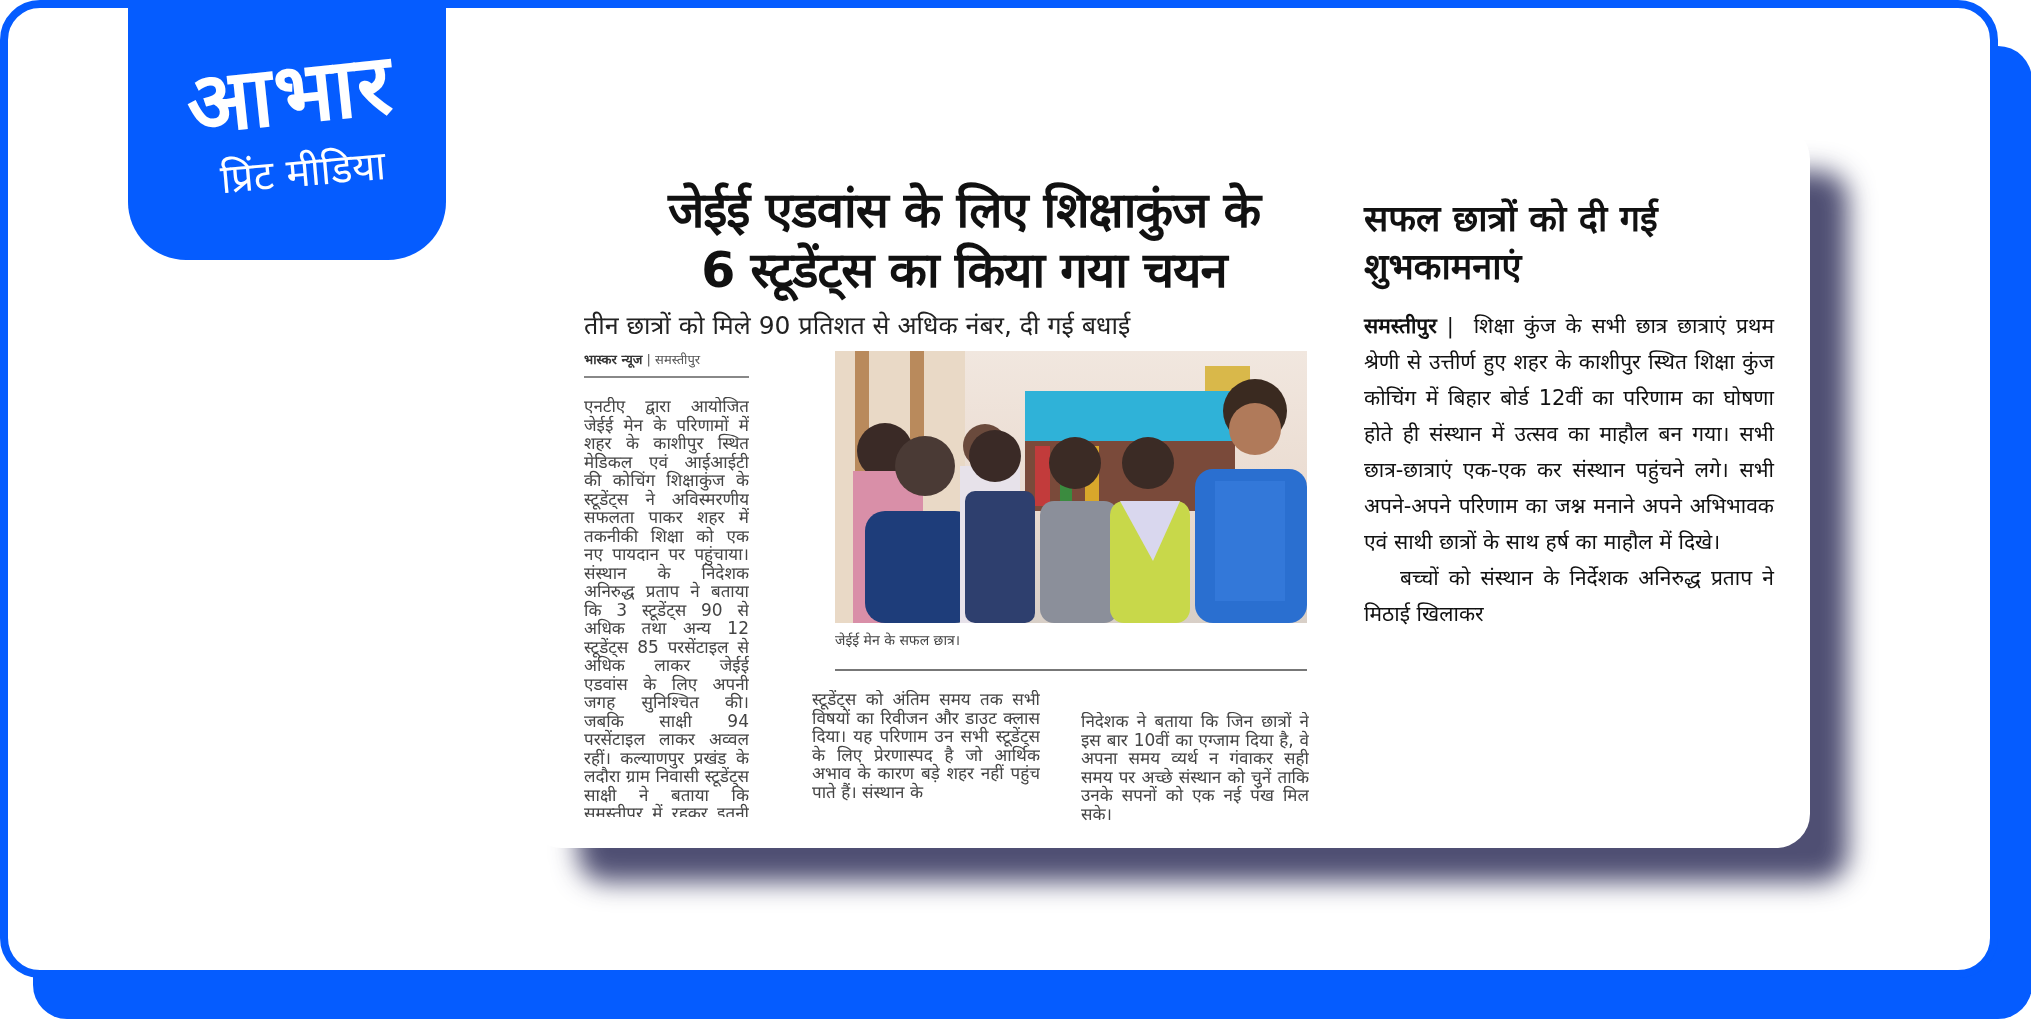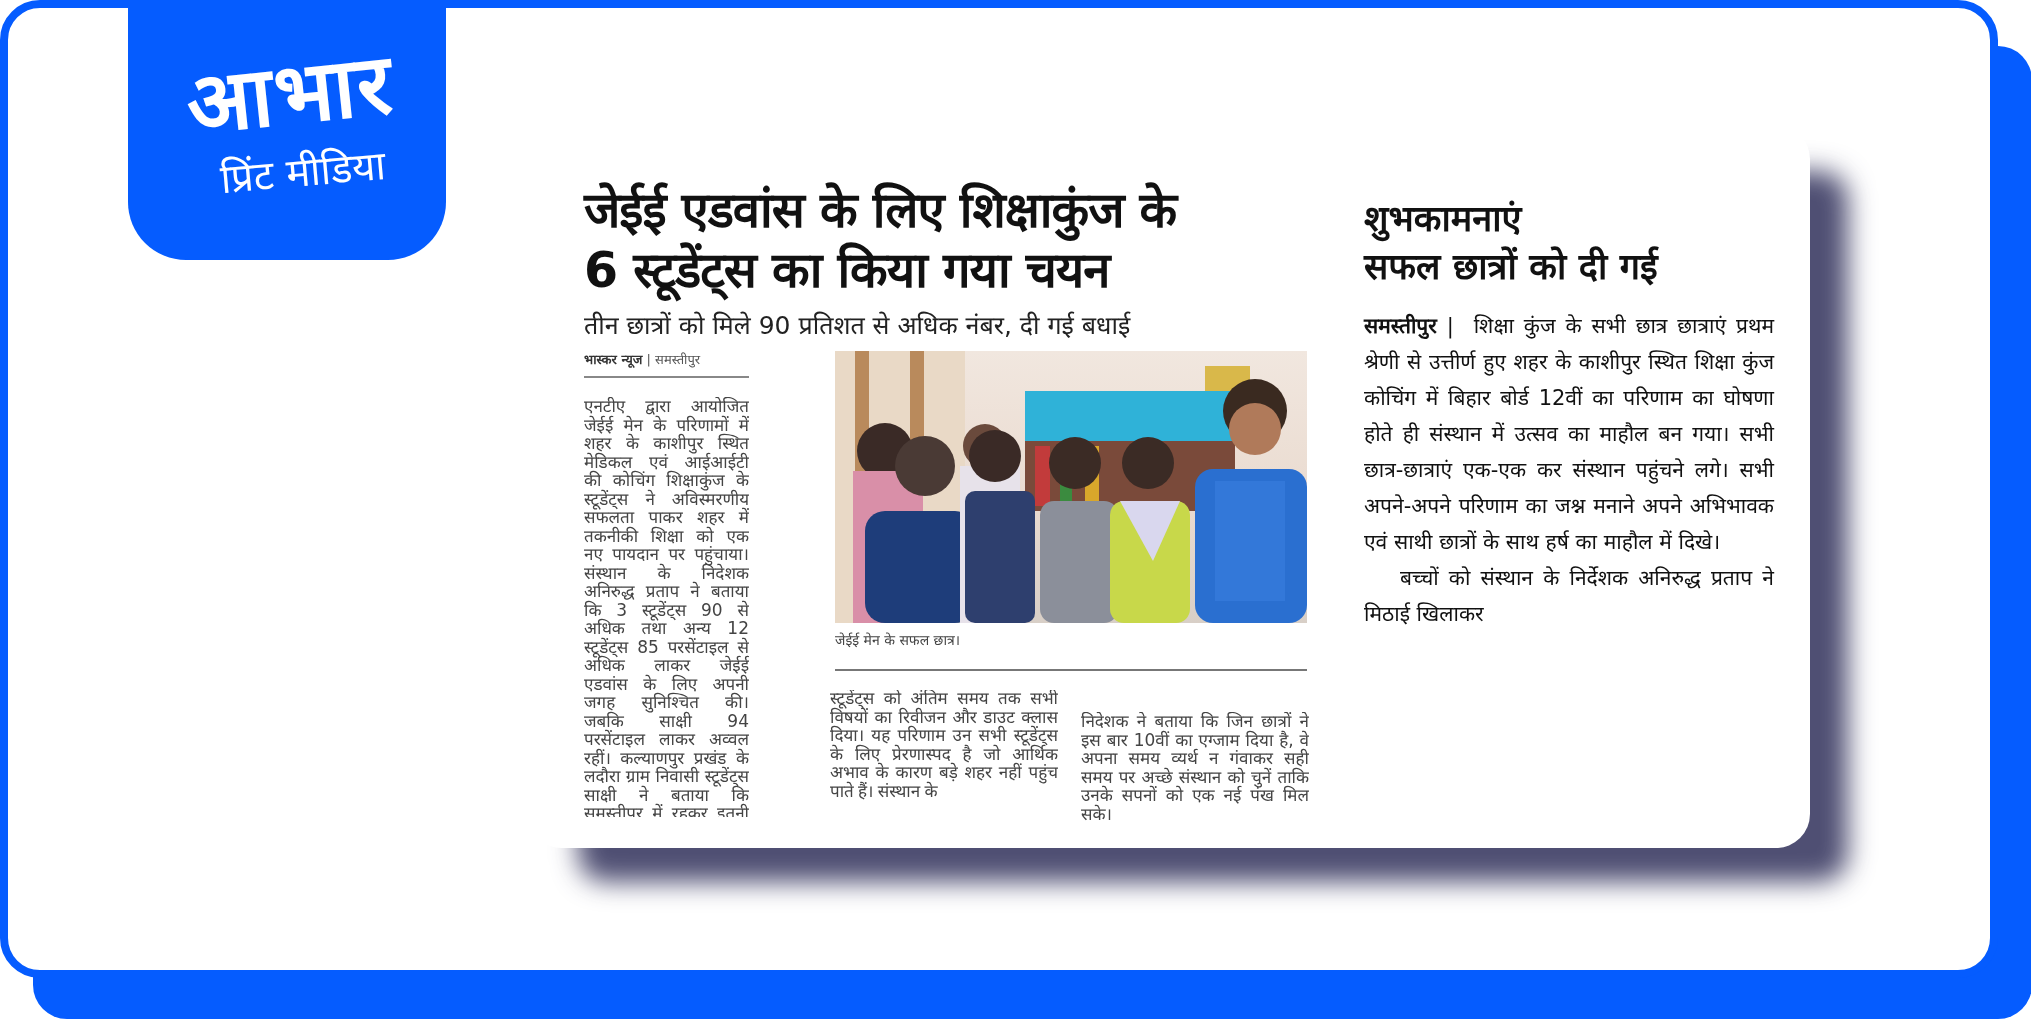--- a/index.html
+++ b/index.html
@@ -3,27 +3,27 @@
 <meta charset="utf-8">
 <style>
   html,body{margin:0;padding:0;}
   body{width:2031px;height:1020px;position:relative;overflow:hidden;background:#ffffff;font-family:"DejaVu Sans",sans-serif;}
   .back-card{position:absolute;left:33px;top:46px;width:1999px;height:973px;background:#055cff;border-radius:34px;}
   .front-card{position:absolute;left:0;top:0;width:1998px;height:978px;box-sizing:border-box;background:#ffffff;border:8px solid #055cff;border-radius:40px;}
   .logo{position:absolute;left:128px;top:0;width:318px;height:260px;background:#055cff;border-radius:0 0 58px 58px;color:#fff;}
   .logo-main{position:absolute;left:12px;top:52px;width:300px;text-align:center;font-size:84px;font-weight:bold;line-height:1;transform:rotate(-6deg);letter-spacing:2px;}
   .logo-sub{position:absolute;left:55px;top:152px;width:240px;text-align:center;font-size:40px;line-height:1;transform:rotate(-5deg);}
   .article{position:absolute;left:528px;top:125px;width:1282px;height:723px;background:#ffffff;border-radius:34px;box-shadow:44px 40px 26px -6px rgba(60,60,100,0.9);overflow:hidden;color:#111;}
-  .headline{position:absolute;left:56px;top:56px;width:760px;font-family:"DejaVu Sans",sans-serif;font-weight:bold;font-size:49px;line-height:60px;color:#111;letter-spacing:-1px;}
+  .headline{position:absolute;left:56px;top:56px;width:760px;font-family:"DejaVu Sans",sans-serif;font-weight:bold;font-size:49px;line-height:60px;color:#111;letter-spacing:-1px;text-align:center;}
   .subhead{position:absolute;left:56px;top:184px;width:760px;font-size:25px;line-height:34px;color:#222;white-space:nowrap;}
   .byline{position:absolute;left:56px;top:225px;width:165px;font-size:13px;color:#555;text-align:left;padding-bottom:8px;border-bottom:2px solid #888;}
   .byline b{color:#333;}
   .col{position:absolute;font-size:17px;line-height:18.5px;color:#444;text-align:justify;filter:blur(0.6px);}
   .col1{left:56px;top:272px;width:165px;height:420px;overflow:hidden;}
-  .col2{left:302px;top:565px;width:228px;height:128px;overflow:hidden;font-family:Liberation Serif, serif;}
+  .col2{left:284px;top:565px;width:228px;height:128px;overflow:hidden;}
   .col3{left:553px;top:587px;width:228px;height:128px;overflow:hidden;}
   .photo{position:absolute;left:307px;top:226px;width:472px;height:272px;overflow:hidden;background:linear-gradient(180deg,#f1e7df 0%,#eadbd0 55%,#d8cfc7 100%);}
   .caption{position:absolute;left:307px;top:505px;width:472px;font-size:14px;color:#444;padding-bottom:20px;border-bottom:2px solid #777;filter:blur(0.4px);}
   .r-head{position:absolute;left:836px;top:70px;width:420px;font-weight:bold;font-size:36px;line-height:48px;color:#111;}
   .r-body{position:absolute;left:836px;top:183px;width:410px;font-size:21px;line-height:36px;color:#111;text-align:justify;}
   .r-body p{margin:0;}
   .r-body .indent{text-indent:36px;}
   .dateline{font-weight:bold;}
 </style>
 </head>
@@ -79,20 +79,20 @@
       <rect x="360" y="118" width="112" height="154" rx="18" fill="#2a6fd0"></rect>
       <rect x="380" y="130" width="70" height="120" fill="#3a7fe0" opacity="0.6"></rect>
     </svg>
   </div>
   <div class="caption">जेईई मेन के सफल छात्र।</div>
 
   <div class="col col2">स्टूडेंट्स को अंतिम समय तक सभी विषयों का रिवीजन और डाउट क्लास दिया। यह परिणाम उन सभी स्टूडेंट्स के लिए प्रेरणास्पद है जो आर्थिक अभाव के कारण बड़े शहर नहीं पहुंच पाते हैं। संस्थान के</div>
   <div class="col col3">निदेशक ने बताया कि जिन छात्रों ने इस बार 10वीं का एग्जाम दिया है, वे अपना समय व्यर्थ न गंवाकर सही समय पर अच्छे संस्थान को चुनें ताकि उनके सपनों को एक नई पंख मिल सके।</div>
 
   <div class="r-head">
+    <div>सफल छात्रों को दी गई</div>
     <div>शुभकामनाएं</div>
-    <div>सफल छात्रों को दी गई</div>
   </div>
   <div class="r-body">
     <p><span class="dateline">समस्तीपुर</span> <span>|</span>&nbsp; <span>शिक्षा कुंज के सभी छात्र छात्राएं प्रथम श्रेणी से उत्तीर्ण हुए शहर के काशीपुर स्थित शिक्षा कुंज कोचिंग में बिहार बोर्ड 12वीं का परिणाम का घोषणा होते ही संस्थान में उत्सव का माहौल बन गया। सभी छात्र-छात्राएं एक-एक कर संस्थान पहुंचने लगे। सभी अपने-अपने परिणाम का जश्न मनाने अपने अभिभावक एवं साथी छात्रों के साथ हर्ष का माहौल में दिखे।</span></p>
     <p class="indent">बच्चों को संस्थान के निर्देशक अनिरुद्ध प्रताप ने मिठाई खिलाकर</p>
   </div>
 </div>
 
 </body></html>

